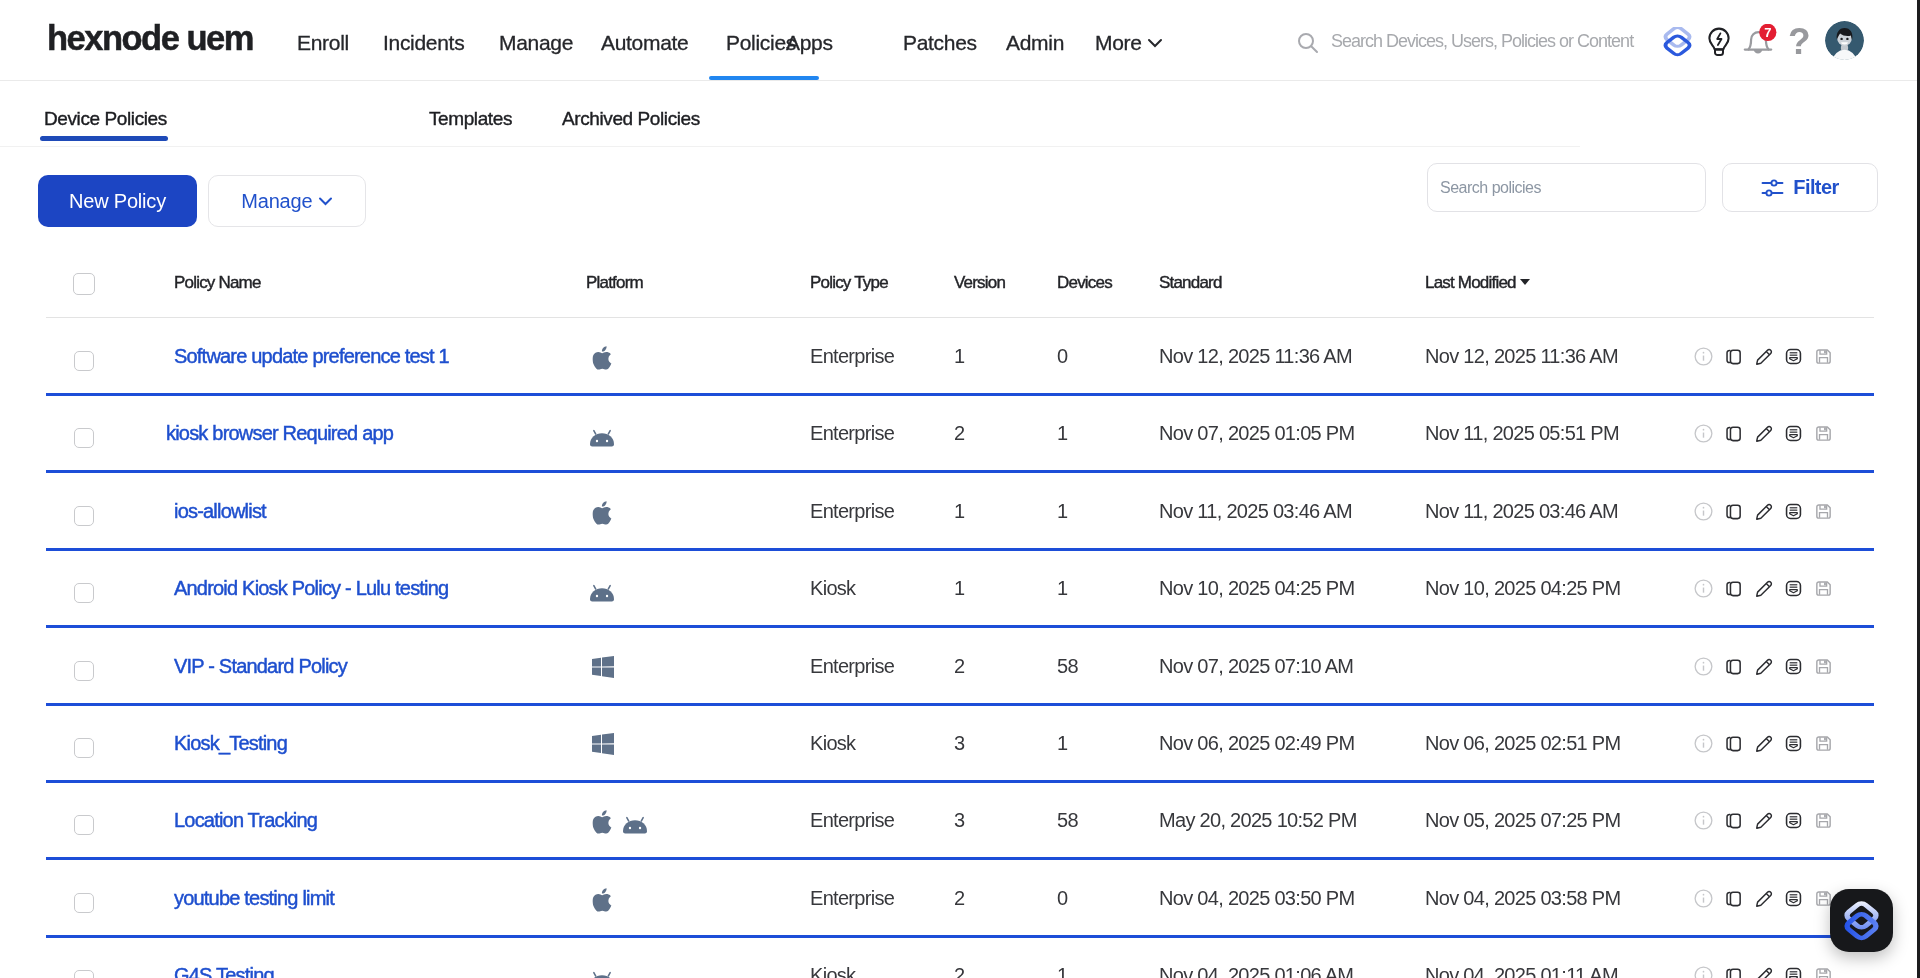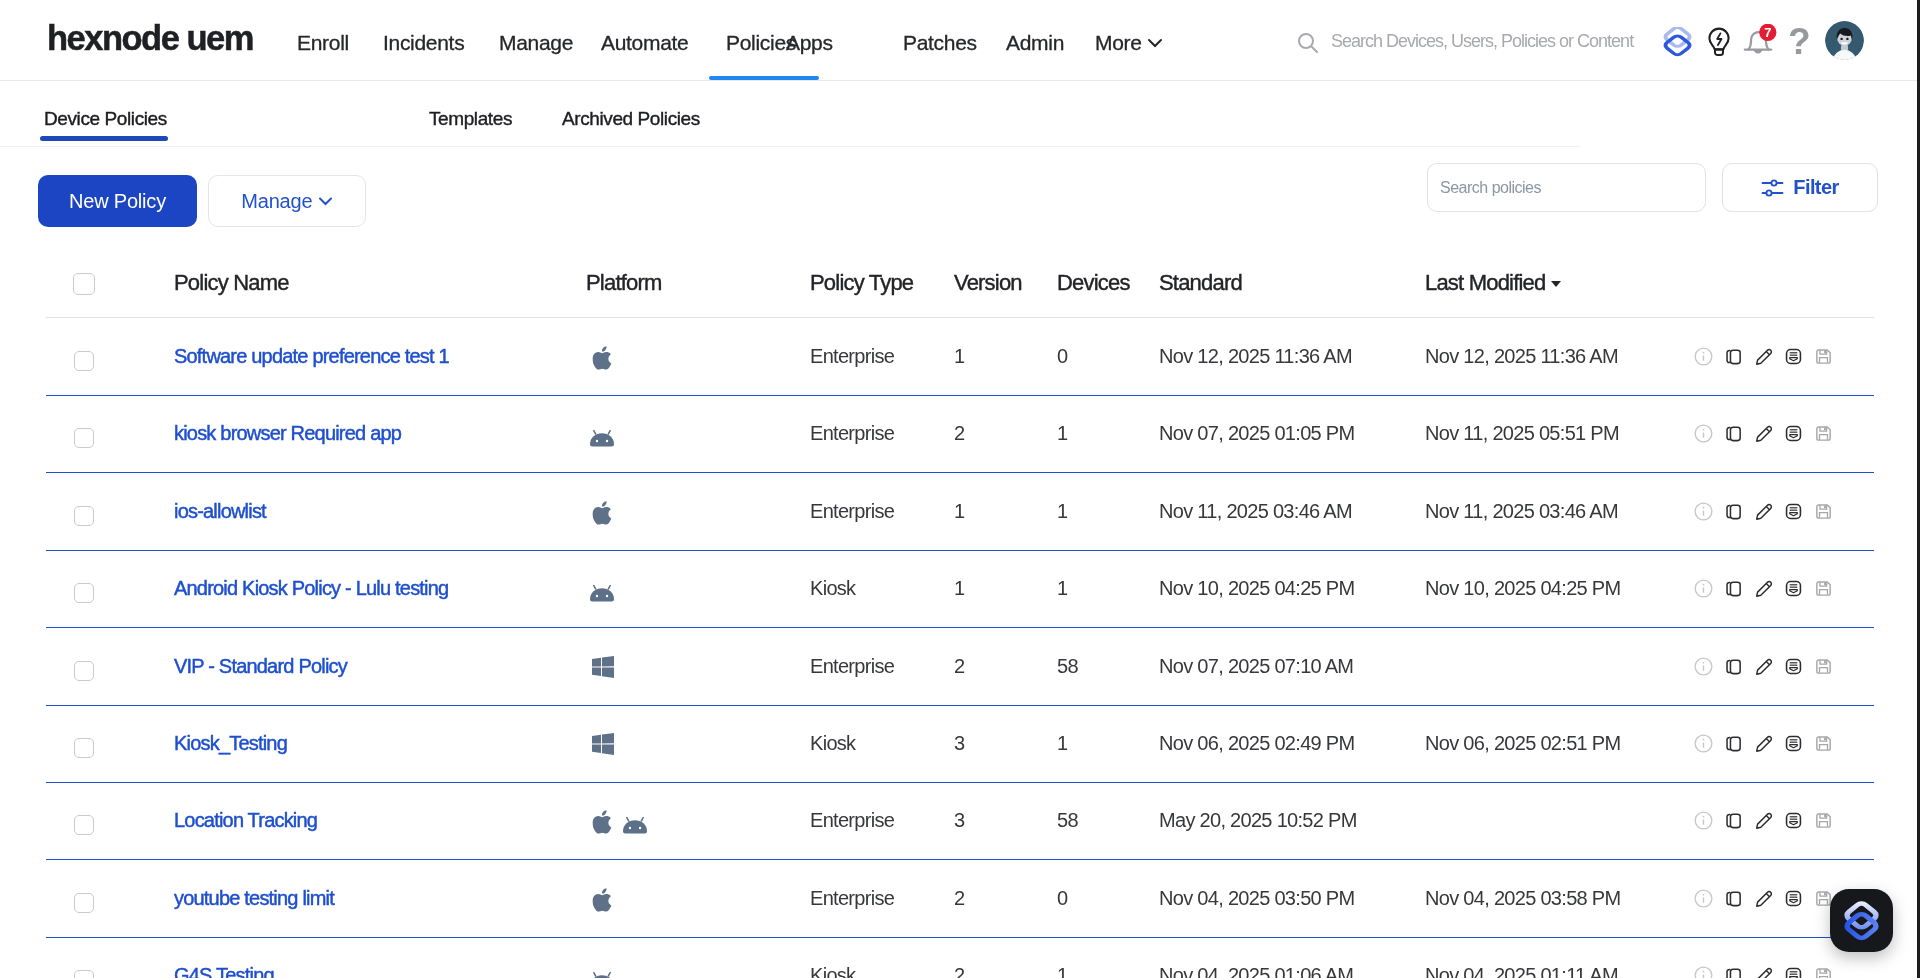--- a/index.html
+++ b/index.html
@@ -39,25 +39,25 @@
 .inp-search { position:absolute; left:1427px; top:163px; width:279px; height:49px;
   border:1px solid #e2e2e6; border-radius:10px; line-height:47px; padding-left:12px;
   color:#8c96a3; font-size:16px; letter-spacing:-0.5px; }
 .btn-filter { position:absolute; left:1722px; top:163px; width:156px; height:49px;
   border:1px solid #e2e2e6; border-radius:10px; color:#2151cb; font-size:20px;
   font-weight:600; letter-spacing:-0.6px; display:flex; align-items:center; justify-content:center; }
 
 
 .thead { position:absolute; left:46px; top:248px; width:1828px; height:70px;
   border-bottom:1px solid #e3e3e3; }
-.th { position:absolute; top:0; height:70px; line-height:70px; font-size:22px;
+.th { position:absolute; top:0; height:70px; line-height:70px; font-size:17px;
   color:#232428; letter-spacing:-0.8px; -webkit-text-stroke:0.4px #232428; }
 .cb { position:absolute; width:20px; height:20px; border:1.6px solid #c9cacd;
   border-radius:5px; background:#fff; }
-.row { position:absolute; left:46px; width:1828px; height:78px; border-bottom:1px solid #1d4ed8; }
+.row { position:absolute; left:46px; width:1828px; height:78px; border-bottom:3px solid #1d4ed8; }
 .cell { position:absolute; top:0; height:77px; line-height:77px; font-size:20px;
   color:#37383c; letter-spacing:-0.7px; }
 .pname { color:#1e4fce; -webkit-text-stroke:0.45px #1e4fce; letter-spacing:-0.8px; }
 .plat { position:absolute; top:0; height:77px; display:flex; align-items:center; }
 .acts { position:absolute; top:0; height:77px; display:flex; align-items:center; }
 .acts svg { margin-right:11px; }
 
 
 .chat { position:absolute; left:1830px; top:889px; width:63px; height:63px;
   background:#17181b; border-radius:19px; box-shadow:0 6px 16px rgba(0,0,0,0.25); }
@@ -226,21 +226,21 @@
       <svg width="19" height="19" viewBox="0 0 20 20">
         <use href="#i-box"></use>
       </svg>
       <svg width="19" height="19" viewBox="0 0 20 20">
         <use href="#i-save"></use>
       </svg>
     </div>
 </div>
 <div class="row" style="top:395px">
   <div class="cb" style="left:28px; top:33px"></div>
-  <div class="cell pname" style="left:128px">kiosk browser Required app</div>
+  <div class="cell pname" style="left:120px">kiosk browser Required app</div>
   <div class="plat" style="left:546px">
       <svg class="pi" width="30" height="19" viewBox="0 0 26 17" style="margin-left:-5px; margin-top:7px">
         <use href="#i-android"></use>
       </svg>
     </div>
   <div class="cell" style="left:764px">Enterprise</div>
   <div class="cell" style="left:908px">2</div>
   <div class="cell" style="left:1011px">1</div>
   <div class="cell" style="left:1113px">Nov 07, 2025 01:05 PM</div>
   <div class="cell" style="left:1379px">Nov 11, 2025 05:51 PM</div>
@@ -393,20 +393,21 @@
         <use href="#i-apple"></use>
       </svg>
       <svg class="pi" width="30" height="19" viewBox="0 0 26 17" style="margin-left:-5px; margin-top:7px">
         <use href="#i-android"></use>
       </svg>
     </div>
   <div class="cell" style="left:764px">Enterprise</div>
   <div class="cell" style="left:908px">3</div>
   <div class="cell" style="left:1011px">58</div>
   <div class="cell" style="left:1113px">May 20, 2025 10:52 PM</div>
+  <div class="cell" style="left:1379px">Nov 05, 2025 07:25 PM</div>
   <div class="acts" style="left:1648px">
       <svg width="19" height="19" viewBox="0 0 20 20">
         <use href="#i-info"></use>
       </svg>
       <svg width="19" height="19" viewBox="0 0 20 20">
         <use href="#i-copy"></use>
       </svg>
       <svg width="19" height="19" viewBox="0 0 20 20">
         <use href="#i-pen"></use>
       </svg>

